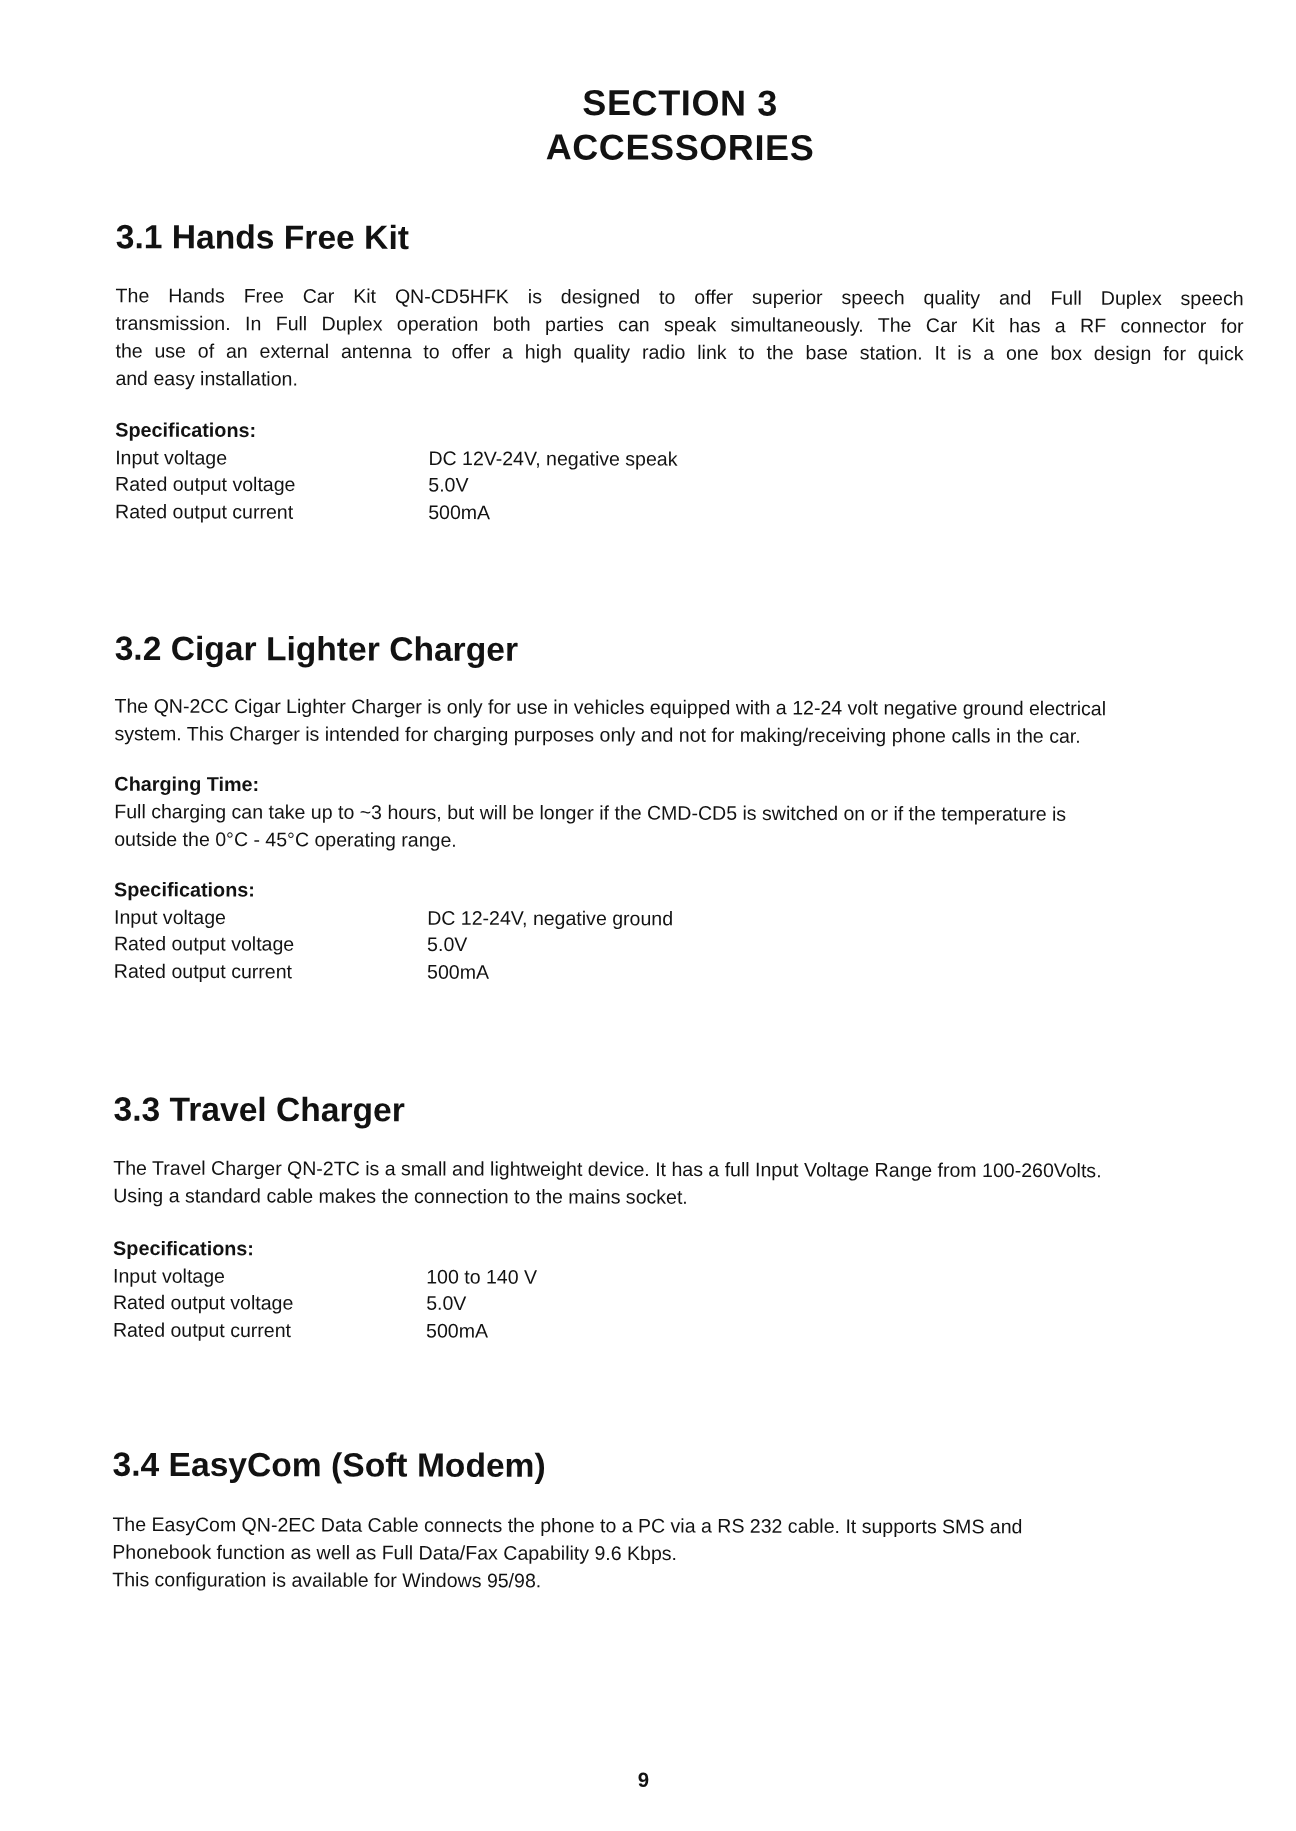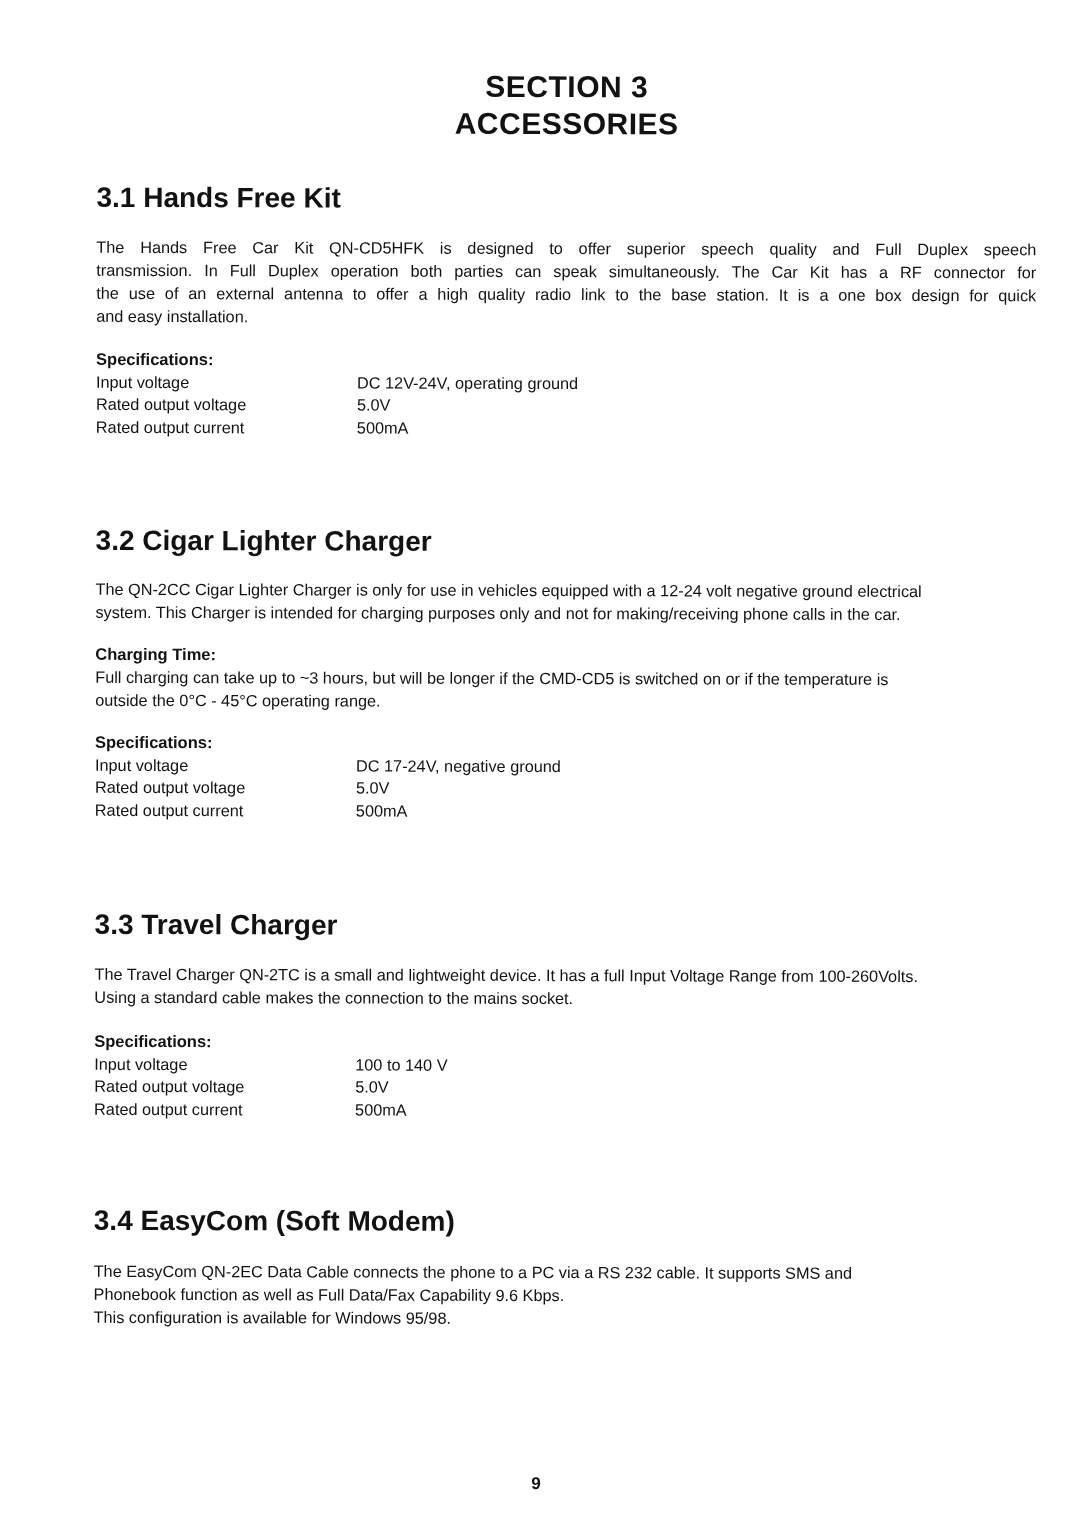--- a/index.html
+++ b/index.html
@@ -67,21 +67,21 @@
     <div class="jline">The Hands Free Car Kit QN-CD5HFK is designed to offer superior speech quality and Full Duplex speech</div>
     <div class="jline">transmission. In Full Duplex operation both parties can speak simultaneously. The Car Kit has a RF connector for</div>
     <div class="jline">the use of an external antenna to offer a high quality radio link to the base station. It is a one box design for quick</div>
     <div>and easy installation.</div>
   </div>
 
   <div class="abs sub-heading" style="top:349px;">Specifications:</div>
   <div class="abs spec-rows" style="top:372px;">
     <div class="spec-row">
       <div class="spec-label">Input voltage</div>
-      <div class="spec-value">DC 12V-24V, operating ground</div>
+      <div class="spec-value">DC 12V-24V, negative speak</div>
     </div>
     <div class="spec-row">
       <div class="spec-label">Rated output voltage</div>
       <div class="spec-value">5.0V</div>
     </div>
     <div class="spec-row">
       <div class="spec-label">Rated output current</div>
       <div class="spec-value">500mA</div>
     </div>
   </div>
@@ -96,21 +96,21 @@
   <div class="abs sub-heading" style="top:644px;">Charging Time:</div>
   <div class="abs body-text" style="top:667px;">
     <div class="pline">Full charging can take up to ~3 hours, but will be longer if the CMD-CD5 is switched on or if the temperature is</div>
     <div class="pline">outside the 0°C - 45°C operating range.</div>
   </div>
 
   <div class="abs sub-heading" style="top:732px;">Specifications:</div>
   <div class="abs spec-rows" style="top:755px;">
     <div class="spec-row">
       <div class="spec-label">Input voltage</div>
-      <div class="spec-value">DC 17-24V, negative ground</div>
+      <div class="spec-value">DC 12-24V, negative ground</div>
     </div>
     <div class="spec-row">
       <div class="spec-label">Rated output voltage</div>
       <div class="spec-value">5.0V</div>
     </div>
     <div class="spec-row">
       <div class="spec-label">Rated output current</div>
       <div class="spec-value">500mA</div>
     </div>
   </div>

